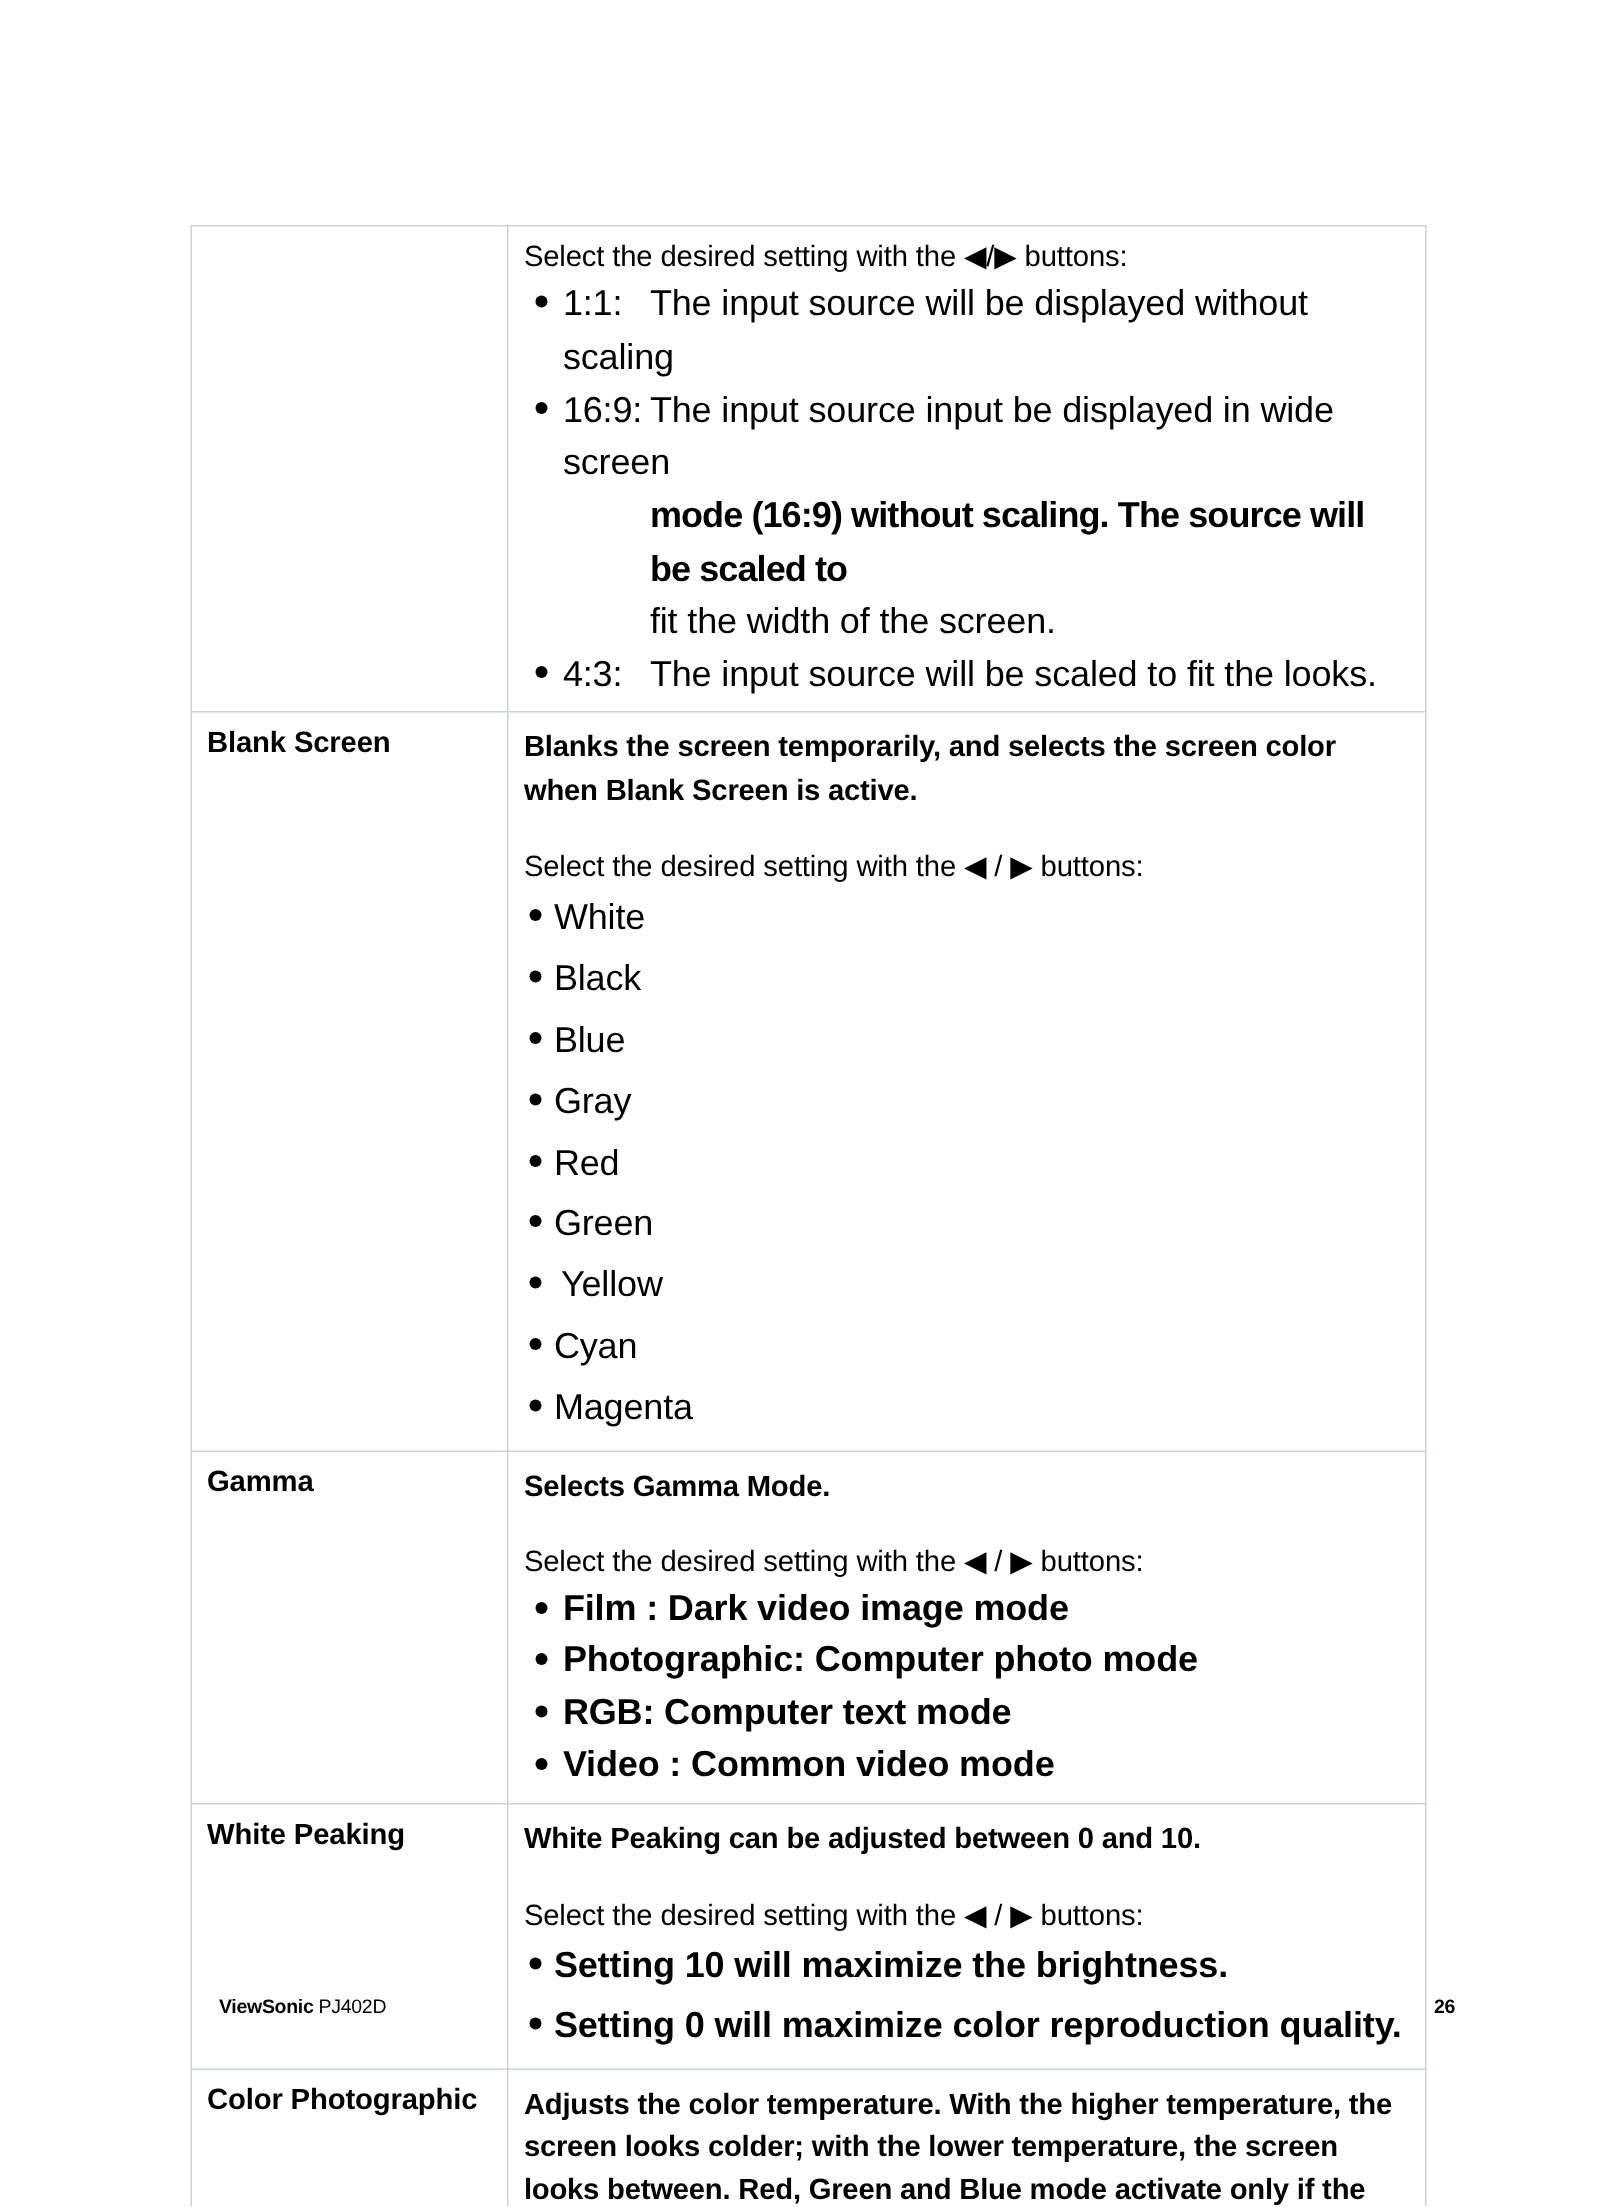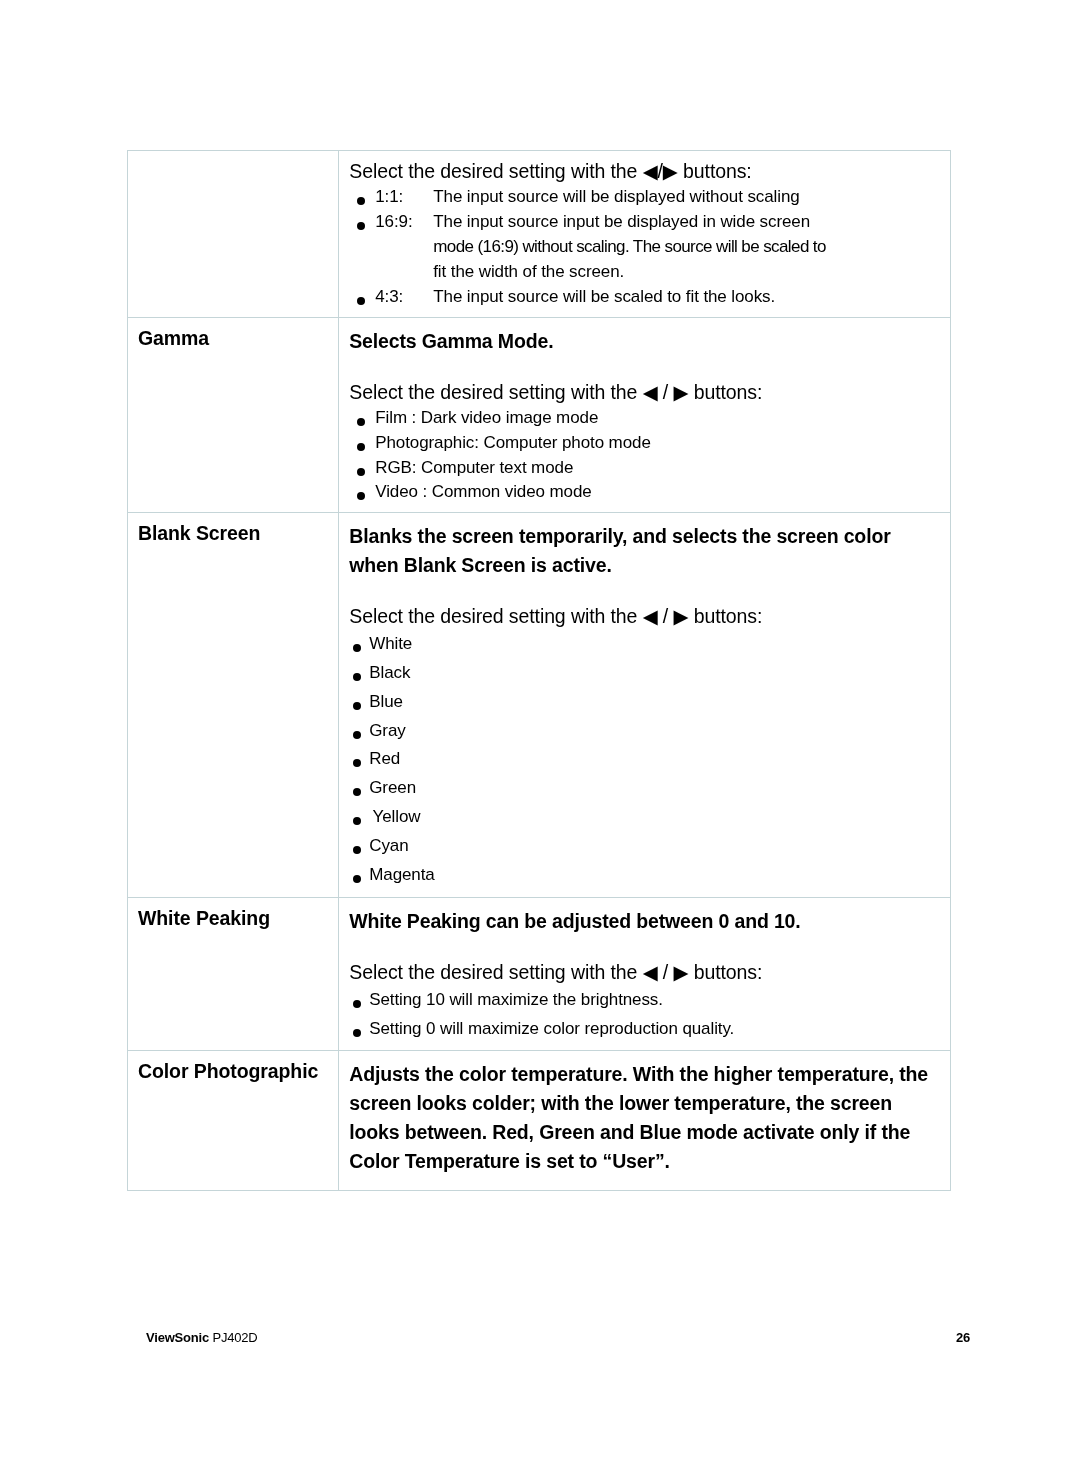--- a/index.html
+++ b/index.html
@@ -70,21 +70,21 @@
   }
   .intro.spaced { margin-top: 22px; }
 
   ul.bullets {
     list-style: none;
     margin: 0;
     padding: 0;
   }
   ul.bullets li {
     position: relative;
-    font-size: 17px;
+    font-size: 24px;
     line-height: 1.45;
     letter-spacing: -0.1px;
     padding-left: 26px;
     margin: 0;
   }
   ul.bullets li::before {
     content: "";
     position: absolute;
     left: 8px;
     top: 12px;
@@ -102,21 +102,21 @@
   
   ul.bullets.keyed li { line-height: 1.47; padding-left: 26px; }
   ul.bullets.keyed .k {
     display: inline-block;
     min-width: 58px;
   }
   ul.bullets.keyed .cont {
     display: block;
     padding-left: 58px;
   }
-  .sq { letter-spacing: -0.6px; }
+  .sq { letter-spacing: -0.6px; font-weight: bold; }
 
   
   .footer {
     position: absolute;
     left: 127px;
     top: 1330px;
     width: 824px;
     display: flex;
     justify-content: space-between;
     align-items: baseline;
@@ -159,38 +159,20 @@
               <li>
                 <span class="k">4:3:</span><span>The input source will be scaled to fit the looks.</span>
               </li>
             </ul>
           </div>
         </td>
       </tr>
 
       <tr>
         <td class="col-label">
-          <div class="label-cell">Gamma</div>
-        </td>
-        <td class="col-desc">
-          <div class="desc-cell">
-            <p class="headline">Selects Gamma Mode.</p>
-            <p class="intro spaced">Select the desired setting with the ◀ / ▶ buttons:</p>
-            <ul class="bullets">
-              <li class="sq">Film : Dark video image mode</li>
-              <li class="sq">Photographic: Computer photo mode</li>
-              <li class="sq">RGB: Computer text mode</li>
-              <li class="sq">Video : Common video mode</li>
-            </ul>
-          </div>
-        </td>
-      </tr>
-
-      <tr>
-        <td class="col-label">
           <div class="label-cell">Blank Screen</div>
         </td>
         <td class="col-desc">
           <div class="desc-cell">
             <p class="headline">Blanks the screen temporarily, and selects the screen color when Blank Screen is active.</p>
             <p class="intro spaced">Select the desired setting with the ◀ / ▶ buttons:</p>
             <ul class="bullets tight colors">
               <li>White</li>
               <li>Black</li>
               <li>Blue</li>
@@ -200,20 +182,38 @@
               <li> Yellow</li>
               <li>Cyan</li>
               <li>Magenta</li>
             </ul>
           </div>
         </td>
       </tr>
 
       <tr>
         <td class="col-label">
+          <div class="label-cell">Gamma</div>
+        </td>
+        <td class="col-desc">
+          <div class="desc-cell">
+            <p class="headline">Selects Gamma Mode.</p>
+            <p class="intro spaced">Select the desired setting with the ◀ / ▶ buttons:</p>
+            <ul class="bullets">
+              <li class="sq">Film : Dark video image mode</li>
+              <li class="sq">Photographic: Computer photo mode</li>
+              <li class="sq">RGB: Computer text mode</li>
+              <li class="sq">Video : Common video mode</li>
+            </ul>
+          </div>
+        </td>
+      </tr>
+
+      <tr>
+        <td class="col-label">
           <div class="label-cell">White Peaking</div>
         </td>
         <td class="col-desc">
           <div class="desc-cell">
             <p class="headline">White Peaking can be adjusted between 0 and 10.</p>
             <p class="intro spaced">Select the desired setting with the ◀ / ▶ buttons:</p>
             <ul class="bullets tight">
               <li class="sq">Setting 10 will maximize the brightness.</li>
               <li class="sq">Setting 0 will maximize color reproduction quality.</li>
             </ul>

